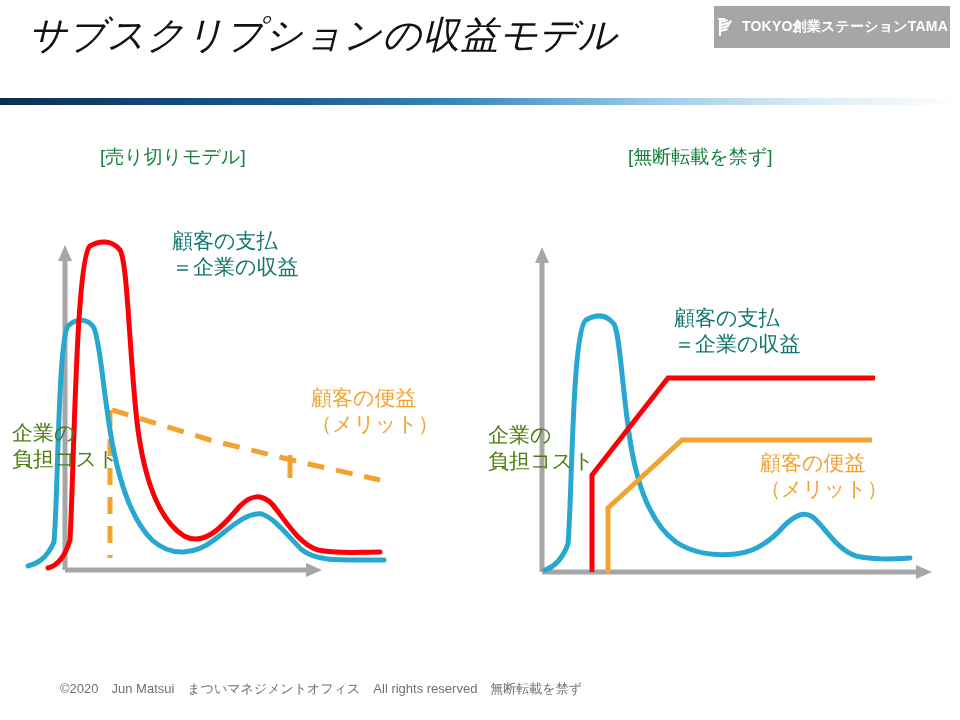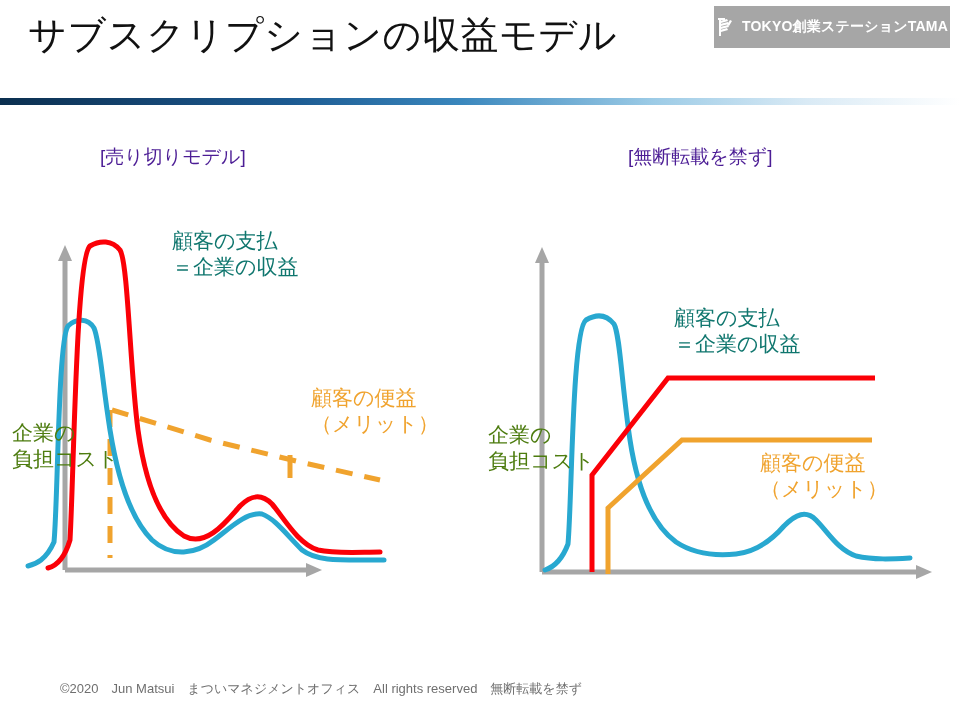--- a/index.html
+++ b/index.html
@@ -21,20 +21,21 @@
   #slide-title {
     position: absolute;
     left: 28px;
     top: 14px;
     font-size: 38px;
     line-height: 1.15;
     letter-spacing: 0.5px;
     font-weight: 400;
     color: #111111;
     white-space: nowrap;
+    font-style: italic;
   }
 
   #brand-logo {
     position: absolute;
     left: 714px;
     top: 6px;
     width: 236px;
     height: 42px;
     background: #a6a6a6;
     display: flex;
@@ -79,21 +80,21 @@
     width: 470px;
     height: 470px;
   }
   #panel-left  { left: 0px; }
   #panel-right { left: 478px; }
 
   .panel-heading {
     position: absolute;
     top: 14px;
     font-size: 19px;
-    color: #4c1d95;
+    color: #15803d;
     white-space: nowrap;
     text-align: right;
   }
   #panel-left .panel-heading  { left: 100px; }
   #panel-right .panel-heading { left: 150px; }
 
   .chart-svg {
     position: absolute;
     left: 0;
     top: 0;

